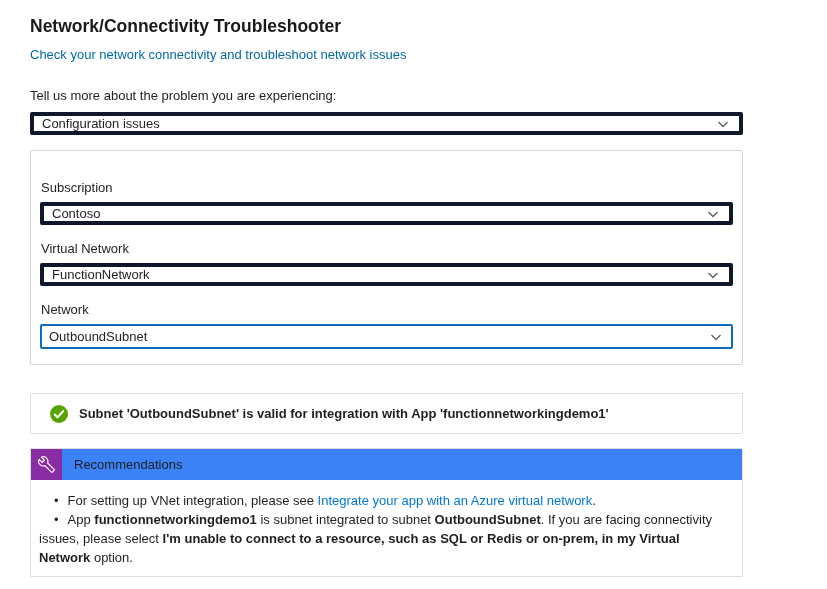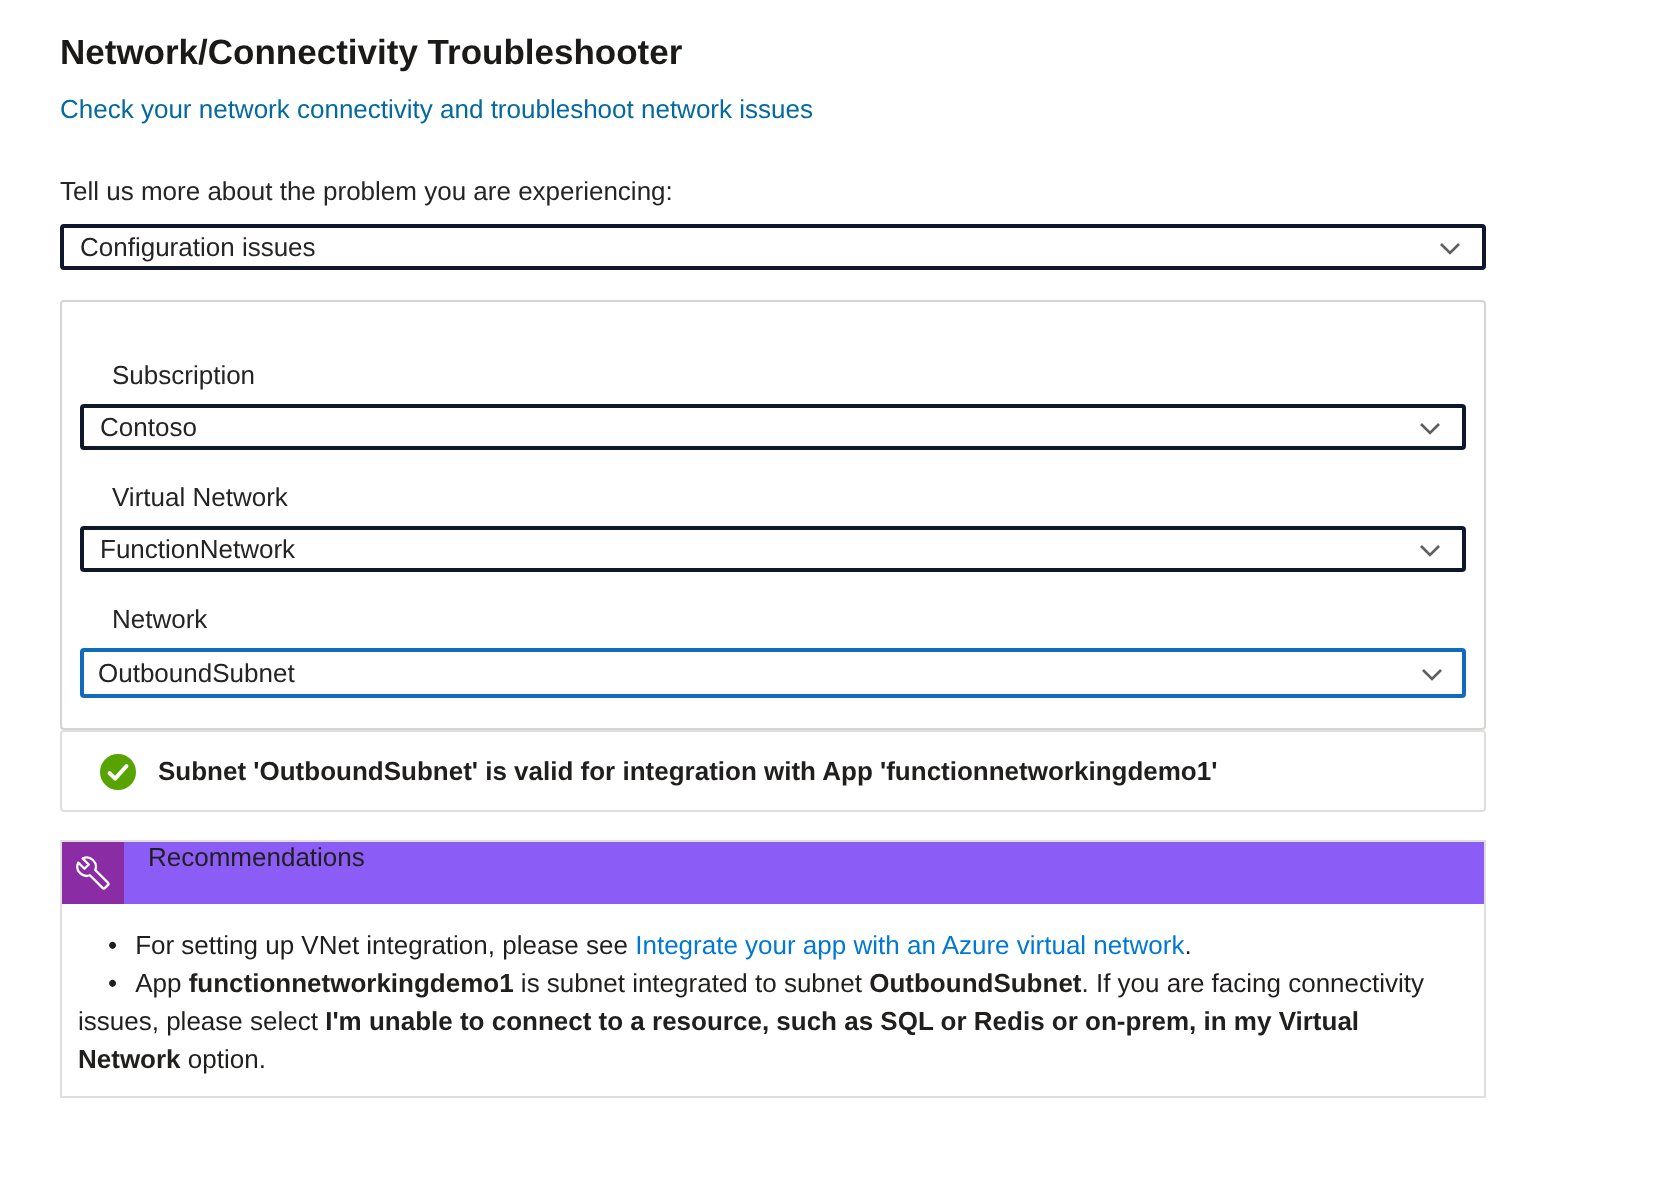--- a/index.html
+++ b/index.html
@@ -11,45 +11,45 @@
   }
   .page { padding: 16px 0 0 30px; width: 727px; }
 
   .title { font-size: 17.5px; font-weight: 700; color: #1b1a19; margin: 0 0 10px 0; }
   .subtitle { font-size: 13px; color: #0369a1; margin: 0 0 26px 0; }
 
   .q-label { font-size: 13px; font-weight: 400; color: #242424; margin: 0 0 9px 0; }
 
   .combobox {
     width: 713px; height: 23px; background: #fff;
-    border: 2px solid #0f172a; border-radius: 2px;
+    border: 4px solid #0f172a; border-radius: 2px;
     display: flex; align-items: center; justify-content: space-between;
     padding: 0 9px 0 8px; font-size: 13px; cursor: pointer;
   }
   .combobox .chev { display: flex; align-items: center; }
   .combobox.inner { width: 693px; }
   .combobox.focused { border: 2px solid #0f6cbd; height: 25px; padding: 0 8px 0 7px; }
 
   .section-box {
     margin-top: 15px; width: 713px;
     border: 1px solid #d6d4d2; border-radius: 2px;
     padding: 13px 9px 15px 9px;
   }
   .section-heading { font-size: 13px; font-weight: 700; margin: 0 0 0 1px; }
-  .field-label { font-size: 13px; margin: 16px 0 7px 16px; }
+  .field-label { font-size: 13px; margin: 16px 0 7px 1px; }
 
   .status-box {
-    margin-top: 0; width: 713px; height: 41px;
+    margin-top: 28px; width: 713px; height: 41px;
     border: 1px solid #e1dfdd; border-radius: 2px;
     display: flex; align-items: center; padding-left: 19px;
   }
   .status-text { font-size: 13px; font-weight: 700; margin-left: 11px; color: #201f1e; }
 
   .rec-box { margin-top: 14px; width: 713px; border: 1px solid #e1dfdd; }
-  .rec-header { height: 31px; background: #8b5cf6; display: flex; }
+  .rec-header { height: 31px; background: #3b82f6; display: flex; align-items: center; }
   .rec-icon {
     width: 31px; height: 31px; background: #8a2da5; flex: 0 0 31px;
     display: flex; align-items: center; justify-content: center;
   }
   .rec-title { font-size: 13px; color: #201f1e; margin-left: 12px; }
   .rec-body { padding: 11px 12px 9px 8px; font-size: 13px; line-height: 19px; color: #201f1e; }
   .bullet-item { margin: 0; }
   .bullet-char { margin: 0 9px 0 15px; }
   .rec-body b { font-weight: 700; }
   .link { color: #0078d4; text-decoration: none; cursor: pointer; }

